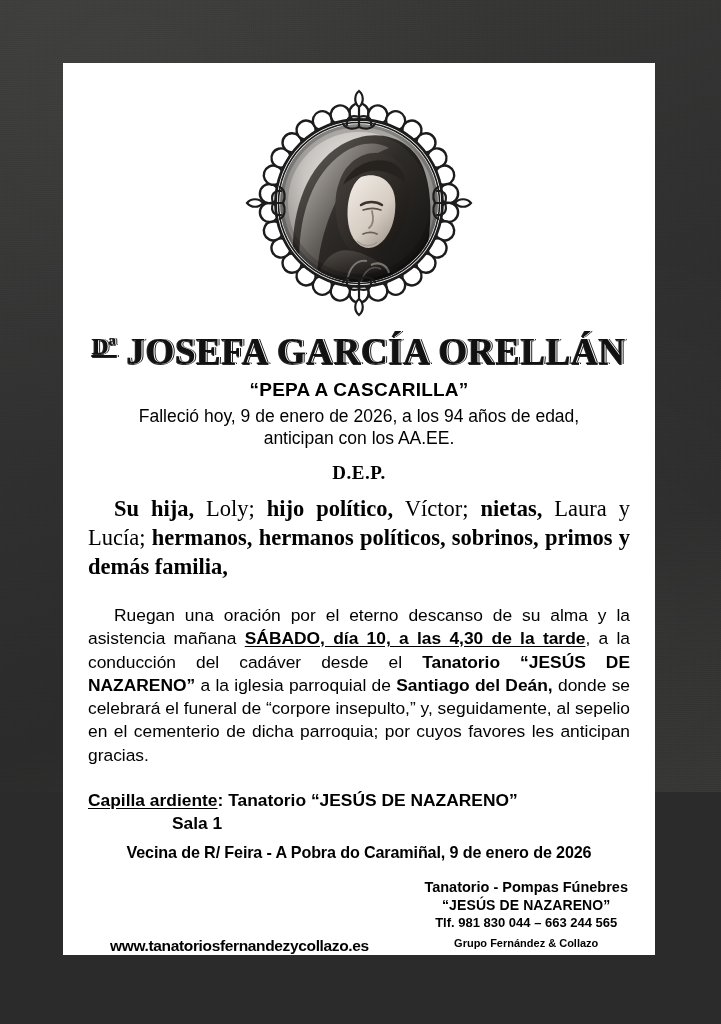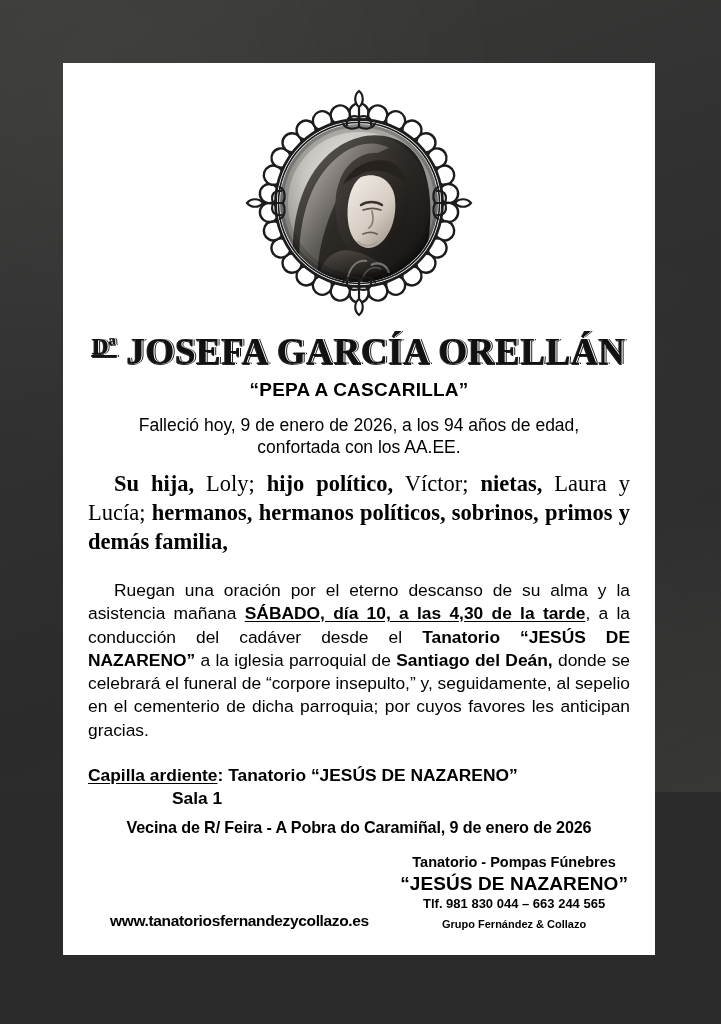--- a/index.html
+++ b/index.html
@@ -91,21 +91,21 @@
     font-weight: 700;
     font-size: 19px;
     letter-spacing: .2px;
     margin-top: 7px;
   }
 
   .death-line {
     text-align: center;
     font-size: 17.5px;
     line-height: 1.28;
-    margin-top: 13px;
+    margin-top: 4px;
   }
 
   .dep {
     text-align: center;
     font-family: "Liberation Serif", "DejaVu Serif", serif;
     font-weight: 700;
     font-size: 19px;
     letter-spacing: .5px;
     margin-top: 12px;
   }
@@ -171,21 +171,21 @@
     height: 86px;
   }
   .funeral-home {
     position: absolute;
     right: 2px;
     top: 0;
     text-align: center;
     line-height: 1.22;
   }
   .fh-1 { font-weight: 700; font-size: 14.5px; }
-  .fh-2 { font-weight: 700; font-size: 19px; letter-spacing: .1px; }
+  .fh-2 { font-weight: 700; font-size: 14px; letter-spacing: .1px; }
   .fh-3 { font-weight: 700; font-size: 13px; margin-top: 1px; }
   .fh-4 { font-weight: 700; font-size: 11px; margin-top: 6px; }
 
   .website {
     position: absolute;
     left: 22px;
     bottom: 10px;
     font-weight: 700;
     font-size: 15.5px;
     letter-spacing: -0.35px;
@@ -413,23 +413,24 @@
         </g>
       </svg>
     </div>
 
     <h1 class="deceased-name"><span class="ordinal">Dª</span> <span>JOSEFA GARCÍA ORELLÁN</span></h1>
 
     <div class="nickname">“PEPA A CASCARILLA”</div>
 
     <div class="death-line">
       <span>Falleció hoy, 9 de enero de 2026, a los 94 años de edad,</span><br>
-      <span>confortada con los AA.EE.</span>
+      <span>anticipan con los AA.EE.</span>
     </div>
 
+    <div class="dep">D.E.P.</div>
 
     <p class="family"><b>Su hija,</b><span> Loly; </span><b>hijo político,</b><span> Víctor; </span><b>nietas,</b><span> Laura y Lucía; </span><b>hermanos, hermanos políticos, sobrinos, primos y demás familia,</b></p>
 
     <p class="announcement"><span>Ruegan una oración por el eterno descanso de su alma y la asistencia mañana </span><u>SÁBADO, día 10, a las 4,30 de la tarde</u><span>, a la conducción del cadáver desde el </span><b>Tanatorio “JESÚS DE NAZARENO”</b><span> a la iglesia parroquial de </span><b>Santiago del Deán,</b><span> donde se celebrará el funeral de “corpore insepulto,” y, seguidamente, al sepelio en el cementerio de dicha parroquia; por cuyos favores les anticipan gracias.</span></p>
 
     <div class="chapel"><span class="lbl">Capilla ardiente</span><span>: Tanatorio “JESÚS DE NAZARENO”</span><span class="room">Sala 1</span></div>
 
     <div class="residence">Vecina de R/ Feira - A Pobra do Caramiñal, 9 de enero de 2026</div>
 
     <div class="footer">

